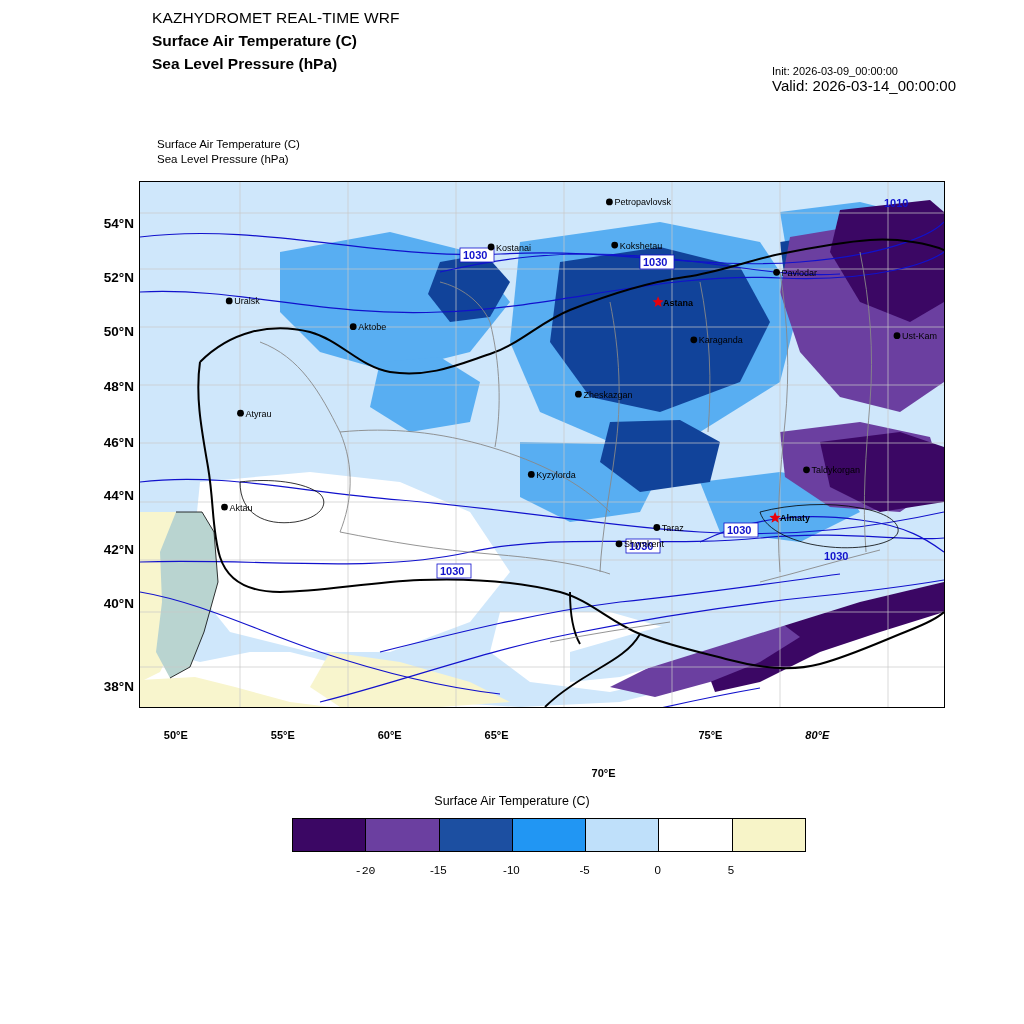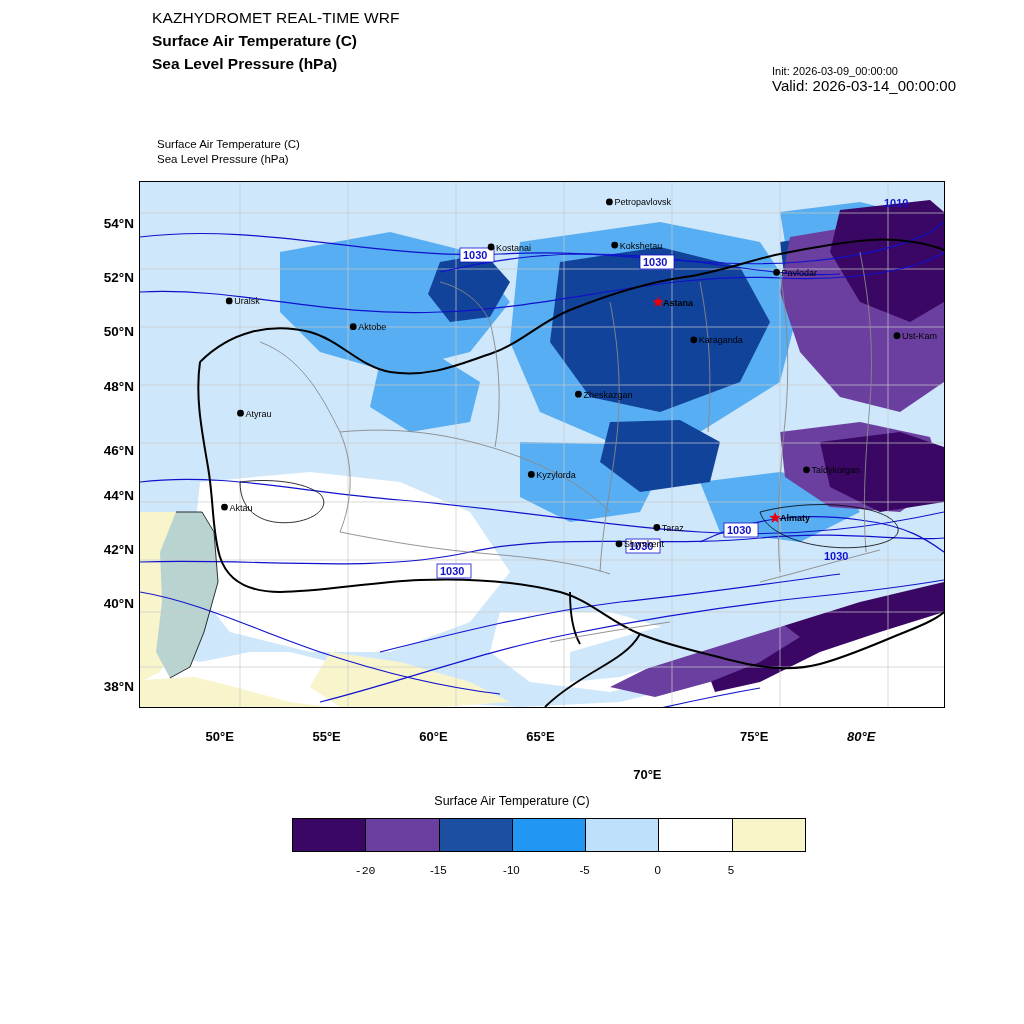--- a/index.html
+++ b/index.html
@@ -91,22 +91,22 @@
     right: 0;
     width: 60px;
     text-align: right;
     font-size: 13.5px;
     font-weight: bold;
   }
   .axis-lon {
     position: absolute;
     top: 0;
     width: 70px;
-    text-align: right;
-    font-size: 13px;
+    text-align: left;
+    font-size: 11px;
     font-weight: bold;
   }
   #lat-axis {
     position: absolute;
     left: 68px;
     top: 181px;
     width: 66px;
     height: 527px;
   }
   #lon-axis {
@@ -409,21 +409,21 @@
         </g>
       </g>
   </svg>
 </div>
 
 <div id="lat-axis">
     <div class="axis-lat" style="top: 34.5233px;">54°N</div>
     <div class="axis-lat" style="top: 88.9275px;">52°N</div>
     <div class="axis-lat" style="top: 143.332px;">50°N</div>
     <div class="axis-lat" style="top: 197.736px;">48°N</div>
-    <div class="axis-lat" style="top: 262px;">46°N</div>
+    <div class="axis-lat" style="top: 254px;">46°N</div>
     <div class="axis-lat" style="top: 306.544px;">44°N</div>
     <div class="axis-lat" style="top: 360.948px;">42°N</div>
     <div class="axis-lat" style="top: 415.352px;">40°N</div>
     <div class="axis-lat" style="top: 498px;">38°N</div>
   </div>
 <div id="lon-axis">
     <div class="axis-lon" style="left: 24.8723px;">50°E</div>
     <div class="axis-lon" style="left: 131.787px;">55°E</div>
     <div class="axis-lon" style="left: 238.702px;">60°E</div>
     <div class="axis-lon" style="left: 345.617px;">65°E</div>

